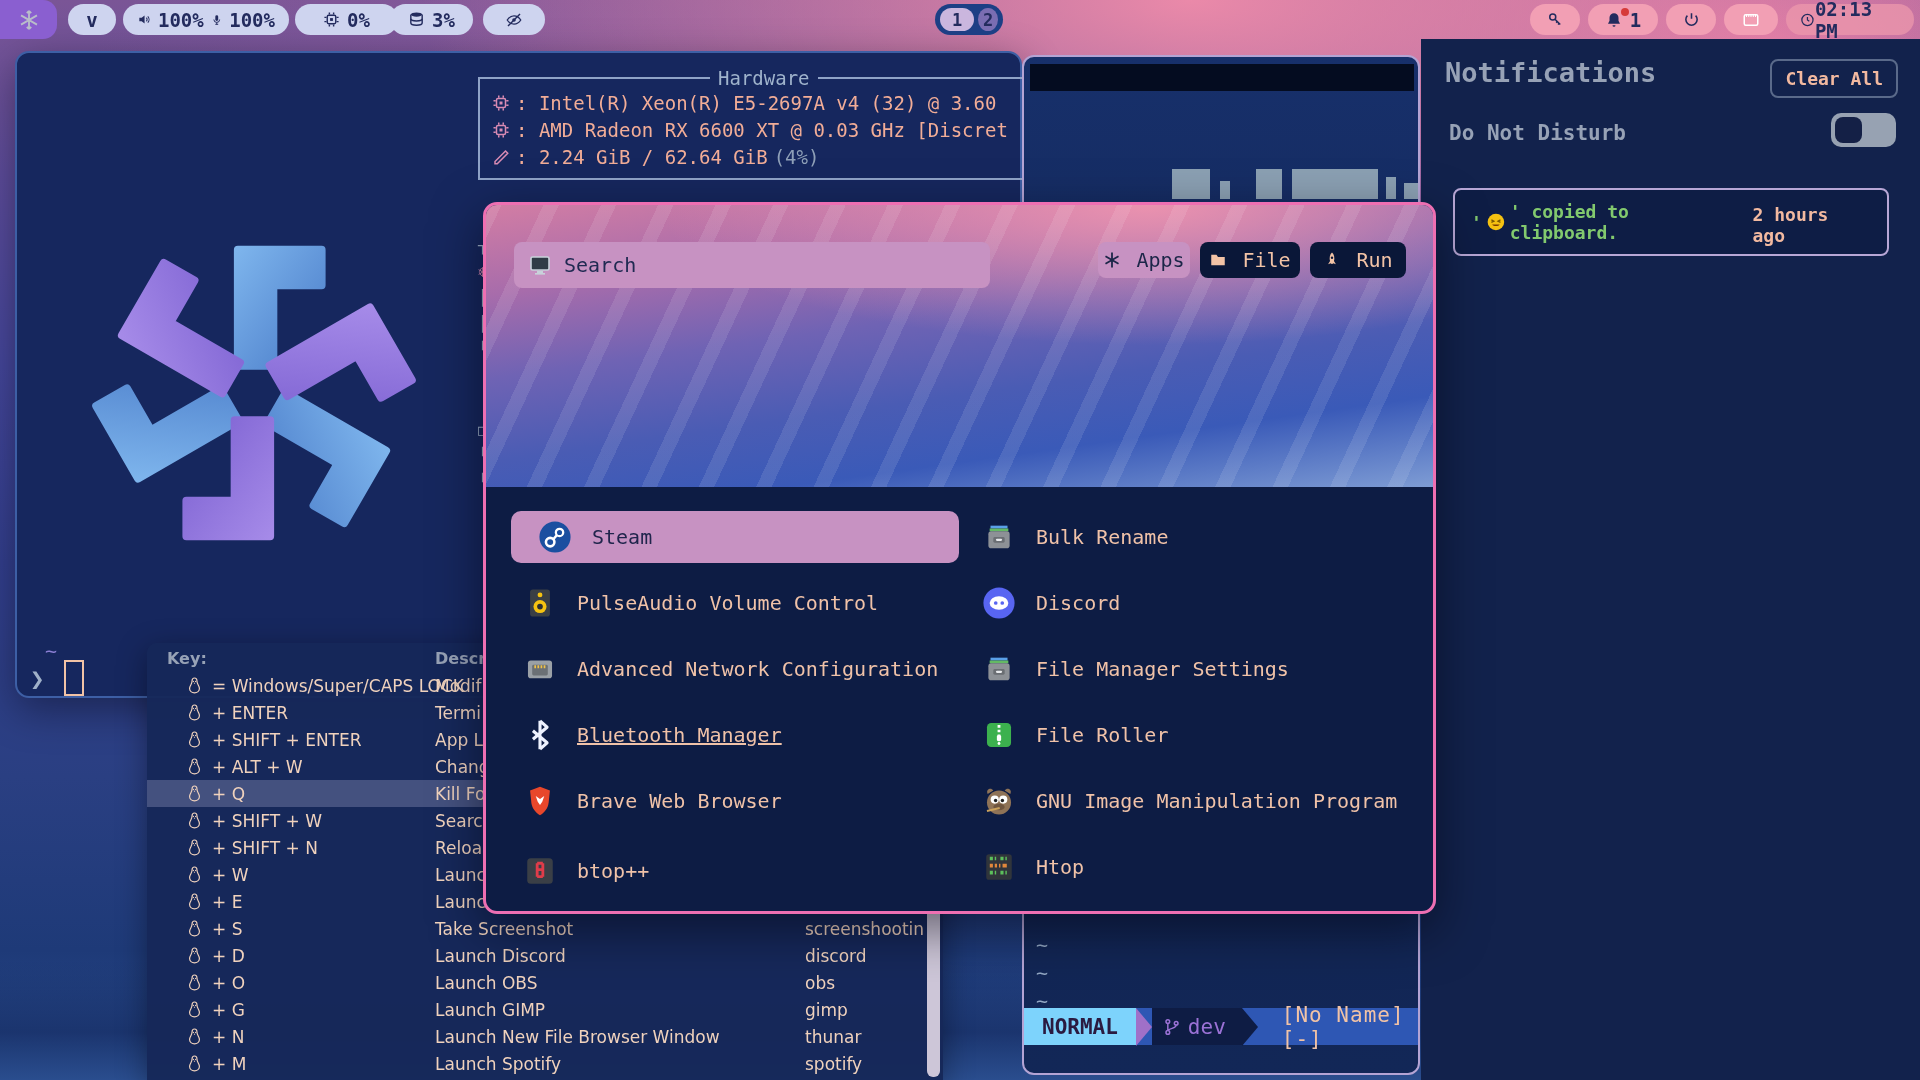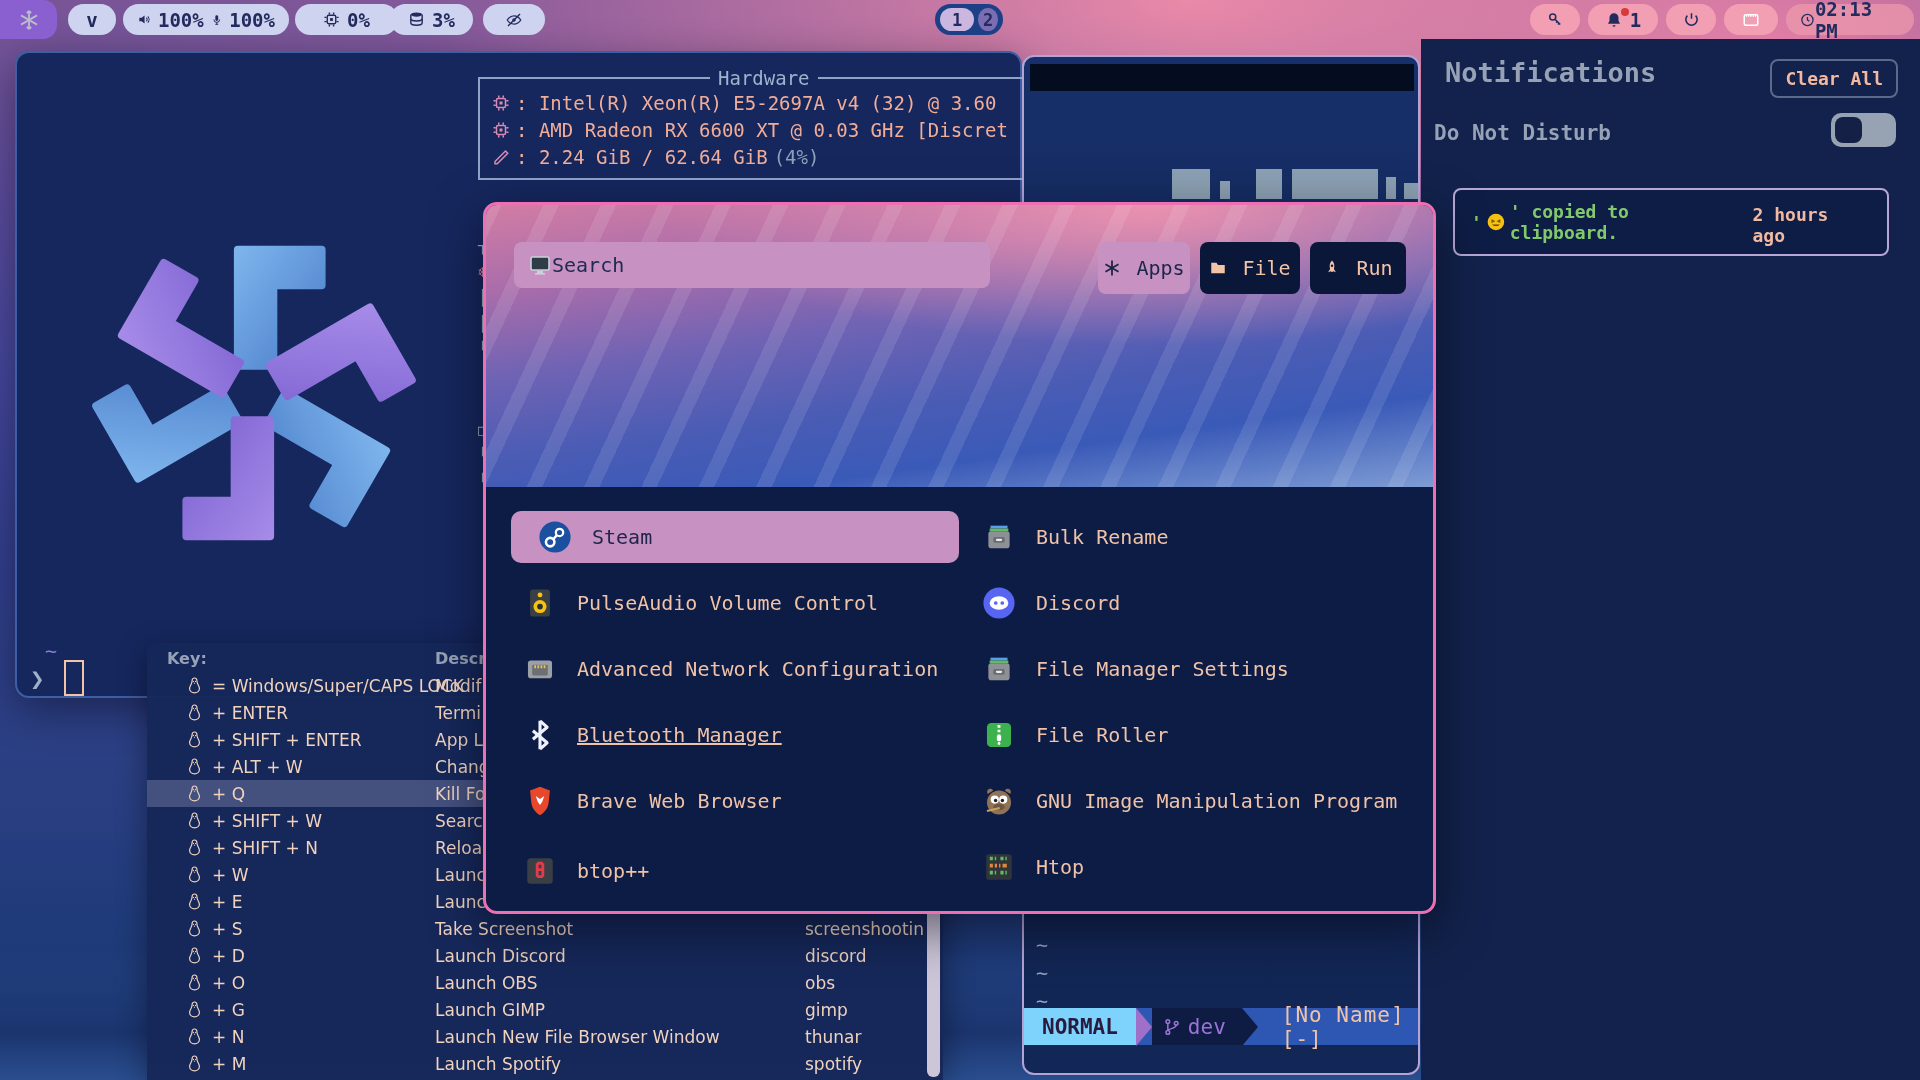--- a/index.html
+++ b/index.html
@@ -73,38 +73,38 @@
   .kb-row.hl { background:#44517f; }
   .kb-key { position:absolute; left:38px; display:flex; align-items:center; gap:8px; white-space:nowrap; }
   .kb-desc { position:absolute; left:288px; white-space:nowrap; }
   .kb-cmd { position:absolute; left:658px; white-space:nowrap; }
   .tux { width:19px; height:19px; color:#f0d2bd; }
 
   
   #notif { left:1421px; top:39px; width:499px; height:1041px; background:#12224c; z-index:40; }
   #notif-title { position:absolute; left:24px; top:18px; color:#97a2b6; font-weight:bold; font-size:27px; }
   #clear-all { position:absolute; right:22px; top:20px; border:2px solid #5a6a8a; border-radius:8px; color:#f2b9a0; font-weight:bold; font-size:18px; padding:7px 13px; background:transparent; font-family:"DejaVu Sans Mono", monospace; }
-  #dnd-label { position:absolute; left:13px; top:82px; color:#97a2b6; font-weight:bold; font-size:21px; }
+  #dnd-label { position:absolute; left:28px; top:82px; color:#97a2b6; font-weight:bold; font-size:21px; }
   #dnd-toggle { position:absolute; right:24px; top:74px; width:65px; height:34px; background:#97a2b2; border-radius:10px; }
   #dnd-knob { position:absolute; left:4px; top:4px; width:27px; height:26px; background:#142046; border-radius:8px; }
   #toast { position:absolute; left:32px; top:149px; width:436px; height:68px; background:#0e1d45; border:2px solid #b8a7d6; border-radius:8px; padding:14px 16px; display:flex; gap:6px; font-size:18px; font-weight:bold; }
   .toast-msg { color:#82c96e; display:flex; align-items:center; gap:4px; }
   .toast-time { color:#f2b9a0; margin-left:auto; }
 
   
   #launcher { left:483px; top:202px; width:953px; height:712px; border:3px solid #ee6fb2; border-radius:14px;
     z-index:50; overflow:hidden; box-shadow:0 16px 50px rgba(0,0,10,.5); background:#0d1c44; }
   #lnch-head { position:absolute; left:0; top:0; width:100%; height:282px;
     background:
       repeating-linear-gradient(115deg, rgba(255,255,255,.10) 0 14px, rgba(255,255,255,0) 14px 52px),
       radial-gradient(ellipse 700px 200px at 70% 0%, rgba(242,150,175,.9), rgba(242,150,175,0) 70%),
       linear-gradient(172deg,#d27da4 0%, #a76cab 22%, #6f63b4 42%, #4a5cb4 62%, #3a5ab8 78%, #7e9cd4 100%); }
-  #search-bar { position:absolute; left:28px; top:37px; width:476px; height:46px; background:#c792c2; border-radius:8px; display:flex; align-items:center; padding:0 14px; }
+  #search-bar { position:absolute; left:28px; top:37px; width:476px; height:46px; background:#c792c2; border-radius:8px; display:flex; align-items:center; gap:12px; padding:0 14px; }
   #search-label { color:#202a52; font-size:20px; }
-  .tab { position:absolute; top:37px; height:52px; border-radius:8px; display:flex; align-items:center; justify-content:center; gap:15px; font-size:20px; }
+  .tab { position:absolute; top:37px; height:36px; border-radius:8px; display:flex; align-items:center; justify-content:center; gap:15px; font-size:20px; }
   .tab-active { background:#c792c2; color:#1c2648; }
   .tab-idle { background:#0a1738; color:#f2c3a6; }
   #tab-apps { right:243px; width:92px; }
   #tab-file { right:133px; width:100px; }
   #tab-run  { right:27px; width:96px; }
   #app-grid { position:absolute; left:0; top:282px; width:100%; }
   .app-item { position:absolute; height:52px; border-radius:10px; display:flex; align-items:center; gap:20px; padding:0 12px; color:#f0c2a8; font-size:20px; }
   .app-sel { background:#c792c2; color:#20254c; }
   .app-icon { width:34px; height:34px; flex:0 0 34px; }
 

